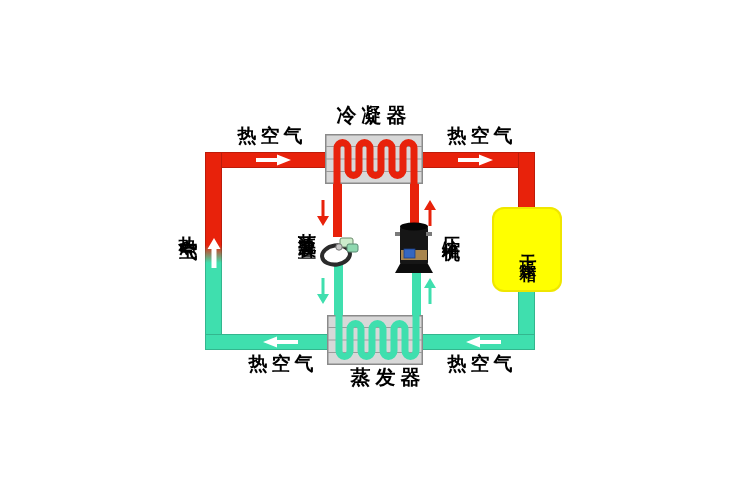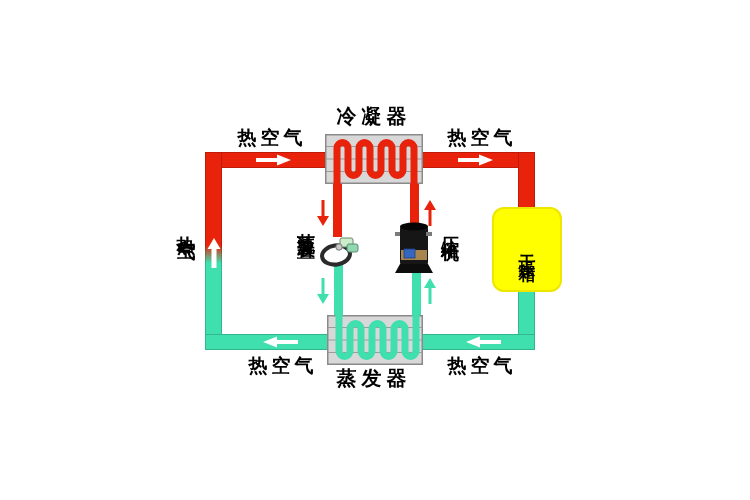--- a/index.html
+++ b/index.html
@@ -1,18 +1,18 @@
 <!DOCTYPE html>
 <html><head>
 <meta charset="utf-8">
 <style>
   html,body{margin:0;padding:0;background:#ffffff;}
   .canvas{
     position:relative;width:626px;height:500px;background:#ffffff;overflow:hidden;
-    font-family:Liberation Sans, sans-serif;
+    font-family:Liberation Mono, monospace;
   }
   
   .pipe{position:absolute;box-shadow:inset 0 0 0 1px rgba(0,0,0,0.18);}
   .pipe-hot{background:#e8220b;}
   .pipe-cold{background:#3fdfae;}
   .pipe-top{left:205px;top:152px;width:330px;height:16px;z-index:1;}
   .pipe-bottom{left:205px;top:334px;width:330px;height:16px;z-index:1;}
   .pipe-left{
     left:205px;top:152px;width:17px;height:198px;z-index:1;
     background:linear-gradient(180deg,#e8220b 0%,#e8220b 47%,#3fdfae 56%,#3fdfae 100%);
@@ -132,21 +132,21 @@
     <polygon points="36,4 15,4 15,0.5 1,6 15,11.5 15,8 36,8" fill="#ffffff"></polygon>
   </svg>
   <svg class="arr" style="left:465px;top:336px;" width="36" height="12" viewBox="0 0 36 12">
     <polygon points="36,4 15,4 15,0.5 1,6 15,11.5 15,8 36,8" fill="#ffffff"></polygon>
   </svg>
   <svg class="arr" style="left:206.5px;top:238px;" width="14" height="30" viewBox="0 0 14 30">
     <polygon points="7,0 13.5,11 9.5,11 9.5,30 4.5,30 4.5,11 0.5,11" fill="#ffffff"></polygon>
   </svg>
 
   <div class="lbl lbl-big" style="left:374px;top:106px;">冷凝器</div>
-  <div class="lbl lbl-big" style="left:374px;top:368px;text-align:center;">蒸发器</div>
+  <div class="lbl lbl-big" style="left:388px;top:368px;text-align:center;">蒸发器</div>
 
   <div class="lbl lbl-h" style="left:272px;top:128px;">热空气</div>
   <div class="lbl lbl-h" style="left:482px;top:128px;">热空气</div>
   <div class="lbl lbl-h" style="left:283px;top:356px;">热空气</div>
   <div class="lbl lbl-h" style="left:482px;top:356px;">热空气</div>
 
   <div class="lbl lbl-v" style="left:176px;top:221px;font-size:19px;">热空气</div>
   <div class="lbl lbl-v" style="left:296px;top:218px;">节流装置</div>
   <div class="lbl lbl-v" style="left:440px;top:222px;">压缩机</div>
 

